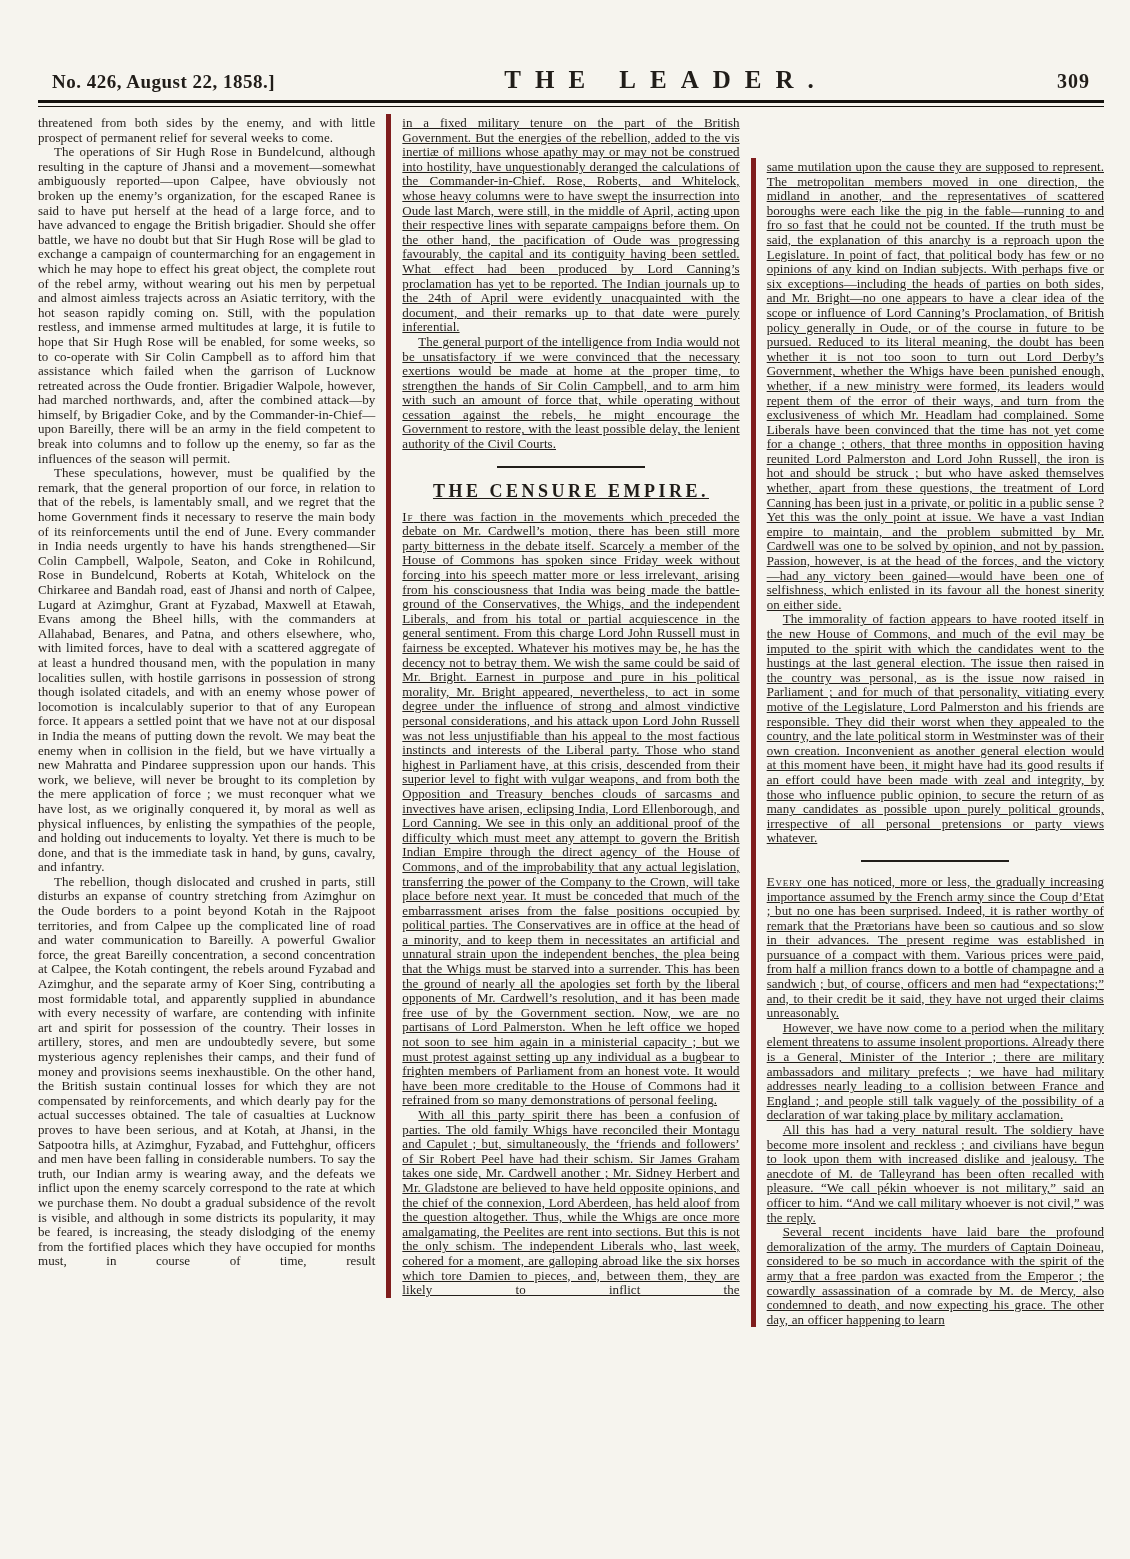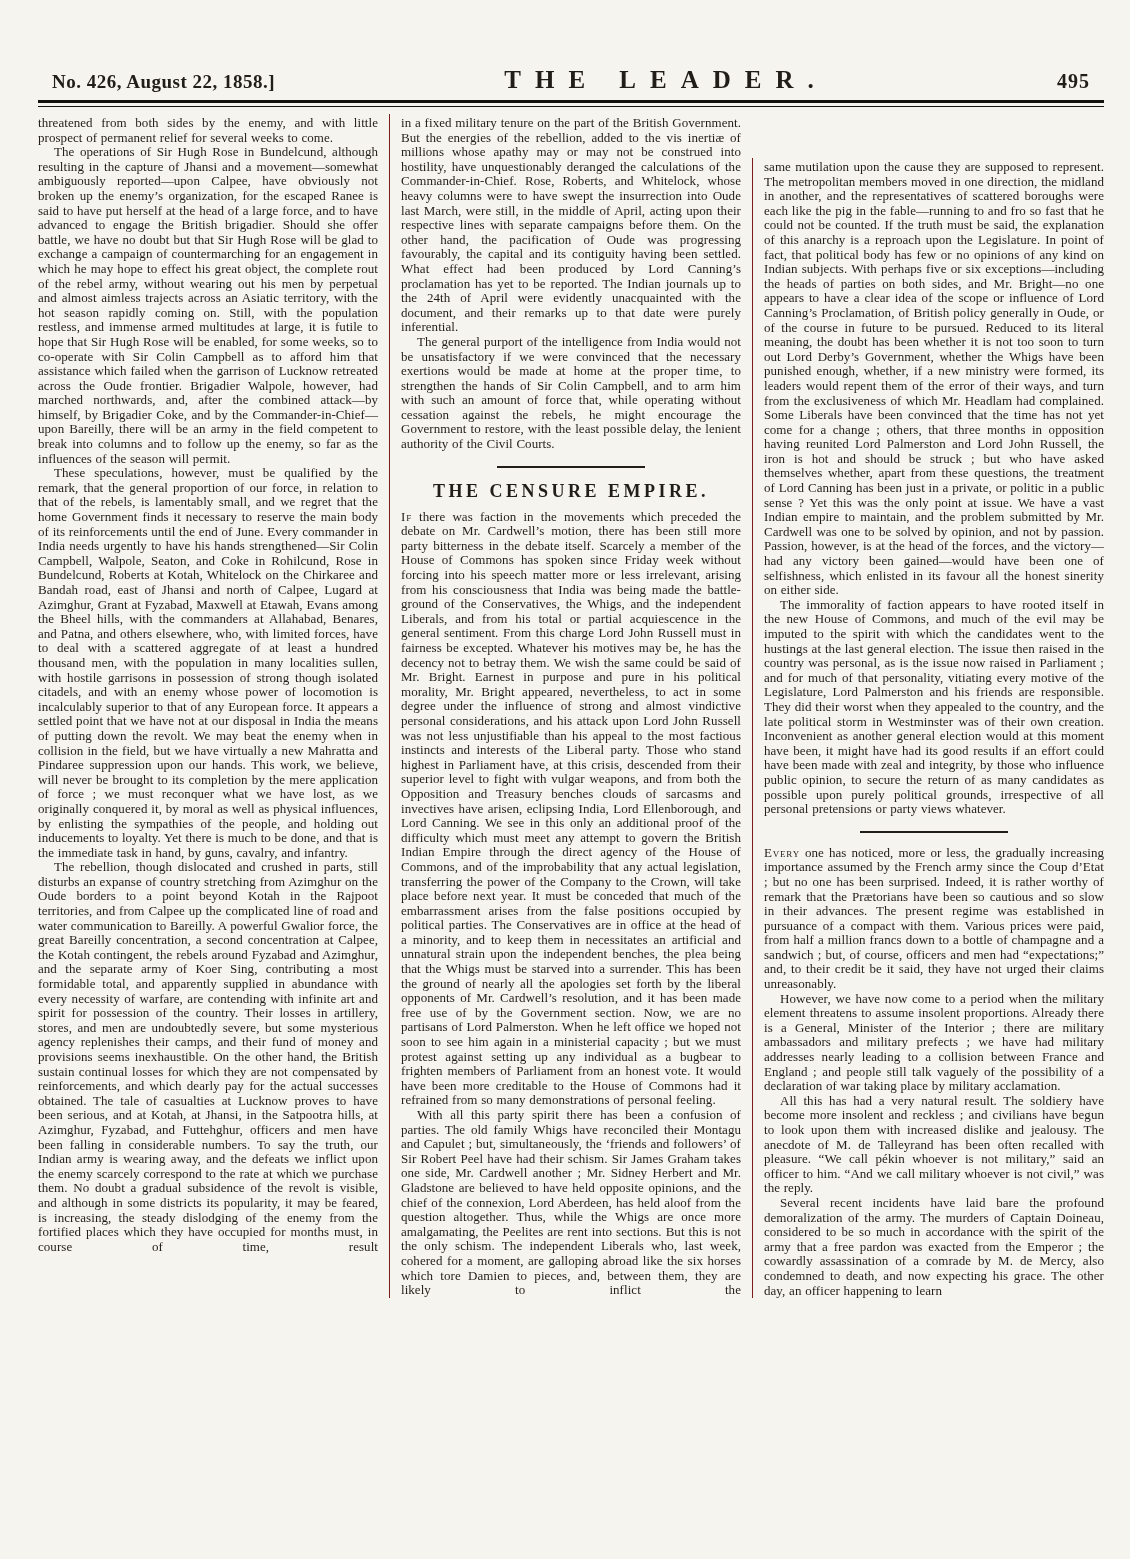--- a/index.html
+++ b/index.html
@@ -52,21 +52,21 @@
     display: flex;
     align-items: flex-start;
     height: 1440px;
     overflow: hidden;
   }
   .col {
     flex: 1 1 0;
     padding: 2px 11px 0 11px;
     overflow: hidden;
   }
-  .col + .col { border-left: 1px solid #7f1d1d; }
+  .col + .col { border-left: 5px solid #7f1d1d; text-decoration: underline; }
   .col:first-child { padding-left: 0; }
   .col:last-child  { padding-right: 0; margin-top: 44px; }
 
   .body-p {
     margin: 0;
     font-size: 13px;
     line-height: 14.6px;
     text-align: justify;
     letter-spacing: 0.05px;
     word-spacing: 0.4px;
@@ -92,21 +92,21 @@
   }
 </style>
 </head>
 <body>
 
 <div class="page">
 
   <header class="masthead">
     <span class="issue-line">No. 426, August 22, 1858.]</span>
     <h1 class="paper-title">THE LEADER.</h1>
-    <span class="page-number">495</span>
+    <span class="page-number">309</span>
   </header>
 
   <div class="rule-double"></div>
 
   <main class="columns">
 
     <section class="col">
       <p class="body-p noind">threatened from both sides by the enemy, and with little prospect of permanent relief for several weeks to come.</p>
       <p class="body-p ind">The operations of Sir Hugh Rose in Bundelcund, although resulting in the capture of Jhansi and a movement—somewhat ambiguously reported—upon Calpee, have obviously not broken up the enemy’s organization, for the escaped Ranee is said to have put herself at the head of a large force, and to have advanced to engage the British brigadier. Should she offer battle, we have no doubt but that Sir Hugh Rose will be glad to exchange a campaign of countermarching for an engagement in which he may hope to effect his great object, the complete rout of the rebel army, without wearing out his men by perpetual and almost aimless trajects across an Asiatic territory, with the hot season rapidly coming on. Still, with the population restless, and immense armed multitudes at large, it is futile to hope that Sir Hugh Rose will be enabled, for some weeks, so to co-operate with Sir Colin Campbell as to afford him that assistance which failed when the garrison of Lucknow retreated across the Oude frontier. Brigadier Walpole, however, had marched northwards, and, after the combined attack—by himself, by Brigadier Coke, and by the Commander-in-Chief—upon Bareilly, there will be an army in the field competent to break into columns and to follow up the enemy, so far as the influences of the season will permit.</p>
       <p class="body-p ind">These speculations, however, must be qualified by the remark, that the general proportion of our force, in relation to that of the rebels, is lamentably small, and we regret that the home Government finds it necessary to reserve the main body of its reinforcements until the end of June. Every commander in India needs urgently to have his hands strengthened—Sir Colin Campbell, Walpole, Seaton, and Coke in Rohilcund, Rose in Bundelcund, Roberts at Kotah, Whitelock on the Chirkaree and Bandah road, east of Jhansi and north of Calpee, Lugard at Azimghur, Grant at Fyzabad, Maxwell at Etawah, Evans among the Bheel hills, with the commanders at Allahabad, Benares, and Patna, and others elsewhere, who, with limited forces, have to deal with a scattered aggregate of at least a hundred thousand men, with the population in many localities sullen, with hostile garrisons in possession of strong though isolated citadels, and with an enemy whose power of locomotion is incalculably superior to that of any European force. It appears a settled point that we have not at our disposal in India the means of putting down the revolt. We may beat the enemy when in collision in the field, but we have virtually a new Mahratta and Pindaree suppression upon our hands. This work, we believe, will never be brought to its completion by the mere application of force ; we must reconquer what we have lost, as we originally conquered it, by moral as well as physical influences, by enlisting the sympathies of the people, and holding out inducements to loyalty. Yet there is much to be done, and that is the immediate task in hand, by guns, cavalry, and infantry.</p>

